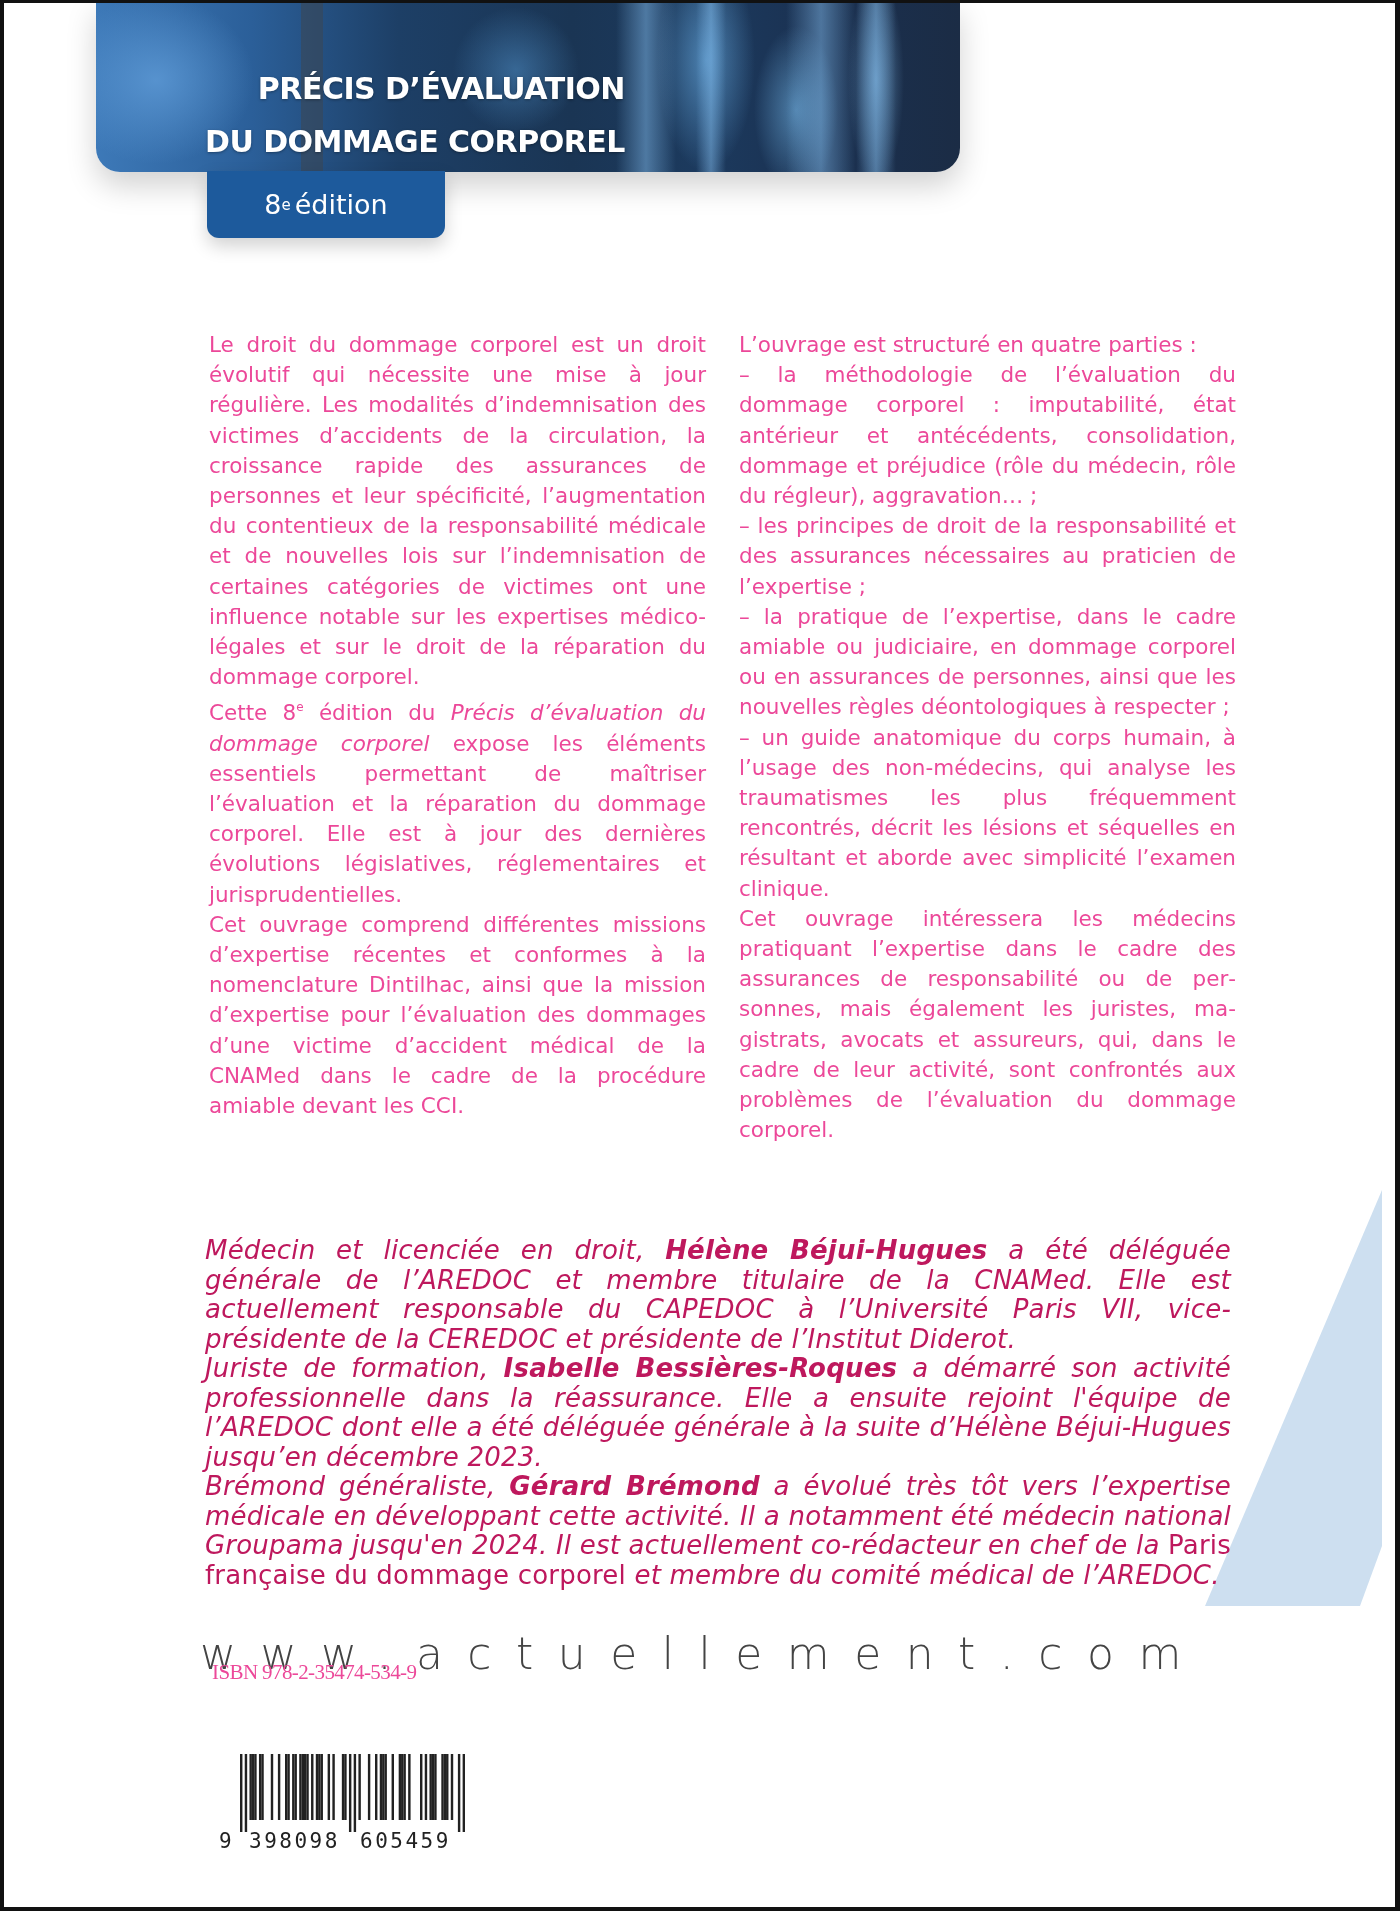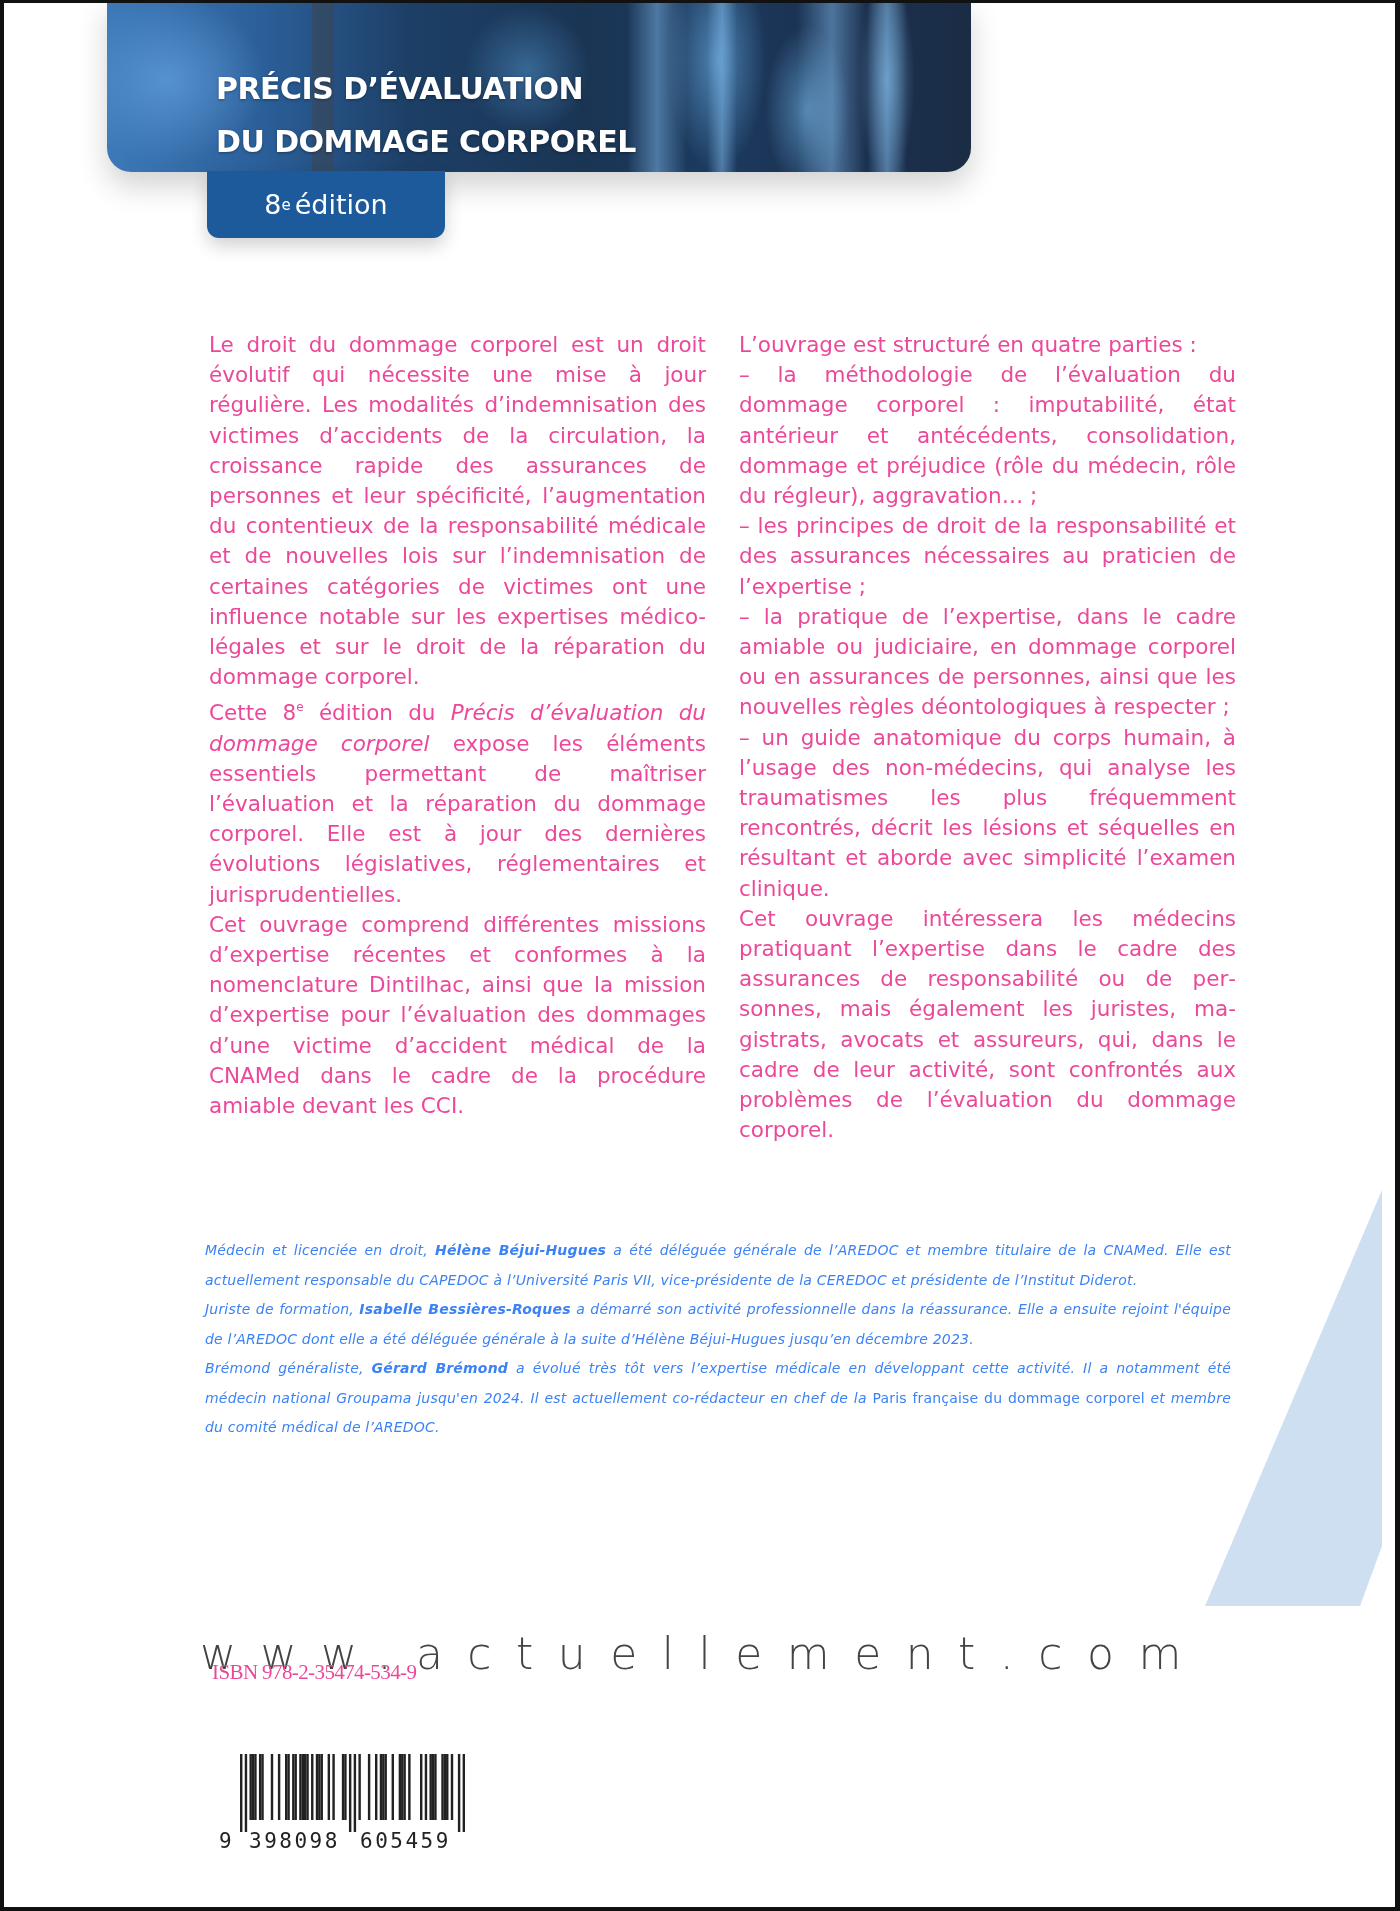--- a/index.html
+++ b/index.html
@@ -4,30 +4,31 @@
 <style>
   * { margin: 0; padding: 0; box-sizing: border-box; }
   html, body { width: 1400px; height: 1911px; background: #ffffff; overflow: hidden; }
   body { position: relative; font-family: "Liberation Sans", "DejaVu Sans", sans-serif; color: #222; }
 
   .frame { position: absolute; left: 0; top: 0; width: 1400px; height: 1911px;
     border-top: 3px solid #111; border-left: 4px solid #111; border-right: 5px solid #111; border-bottom: 4px solid #111;
     pointer-events: none; z-index: 50; }
 
   
-  .banner { position: absolute; left: 107px; top: 0; width: 864px; height: 172px;
+  .banner { position: absolute; left: 96px; top: 0; width: 864px; height: 172px;
     border-bottom-left-radius: 24px; border-bottom-right-radius: 24px; overflow: hidden;
     box-shadow: 0 14px 30px rgba(0,0,0,0.18);
     background:
       radial-gradient(ellipse 60px 120px at 700px 110px, rgba(120,190,240,0.55), rgba(120,190,240,0) 70%),
       radial-gradient(ellipse 70px 160px at 610px 60px, rgba(110,180,235,0.6), rgba(110,180,235,0) 70%),
       radial-gradient(ellipse 40px 150px at 780px 80px, rgba(140,200,245,0.5), rgba(140,200,245,0) 70%),
       radial-gradient(ellipse 90px 90px at 420px 70px, rgba(90,160,220,0.45), rgba(90,160,220,0) 70%),
       radial-gradient(ellipse 140px 120px at 60px 80px, rgba(90,150,210,0.9), rgba(90,150,210,0) 70%),
       linear-gradient(90deg, #3d79b8 0%, #2b5f99 18%, #1d3f66 35%, #1a3554 55%, #1c3a5e 70%, #1a3050 85%, #1b2c45 100%);
+    text-align: right;
   }
   .banner .bar { position: absolute; top: 0; height: 172px; background: rgba(20,40,60,0.55); }
   .banner .glow { position: absolute; top: 0; height: 172px; background: linear-gradient(90deg, rgba(140,200,250,0), rgba(140,200,250,0.45), rgba(140,200,250,0)); }
   .banner-title { position: absolute; left: 109px; top: 62px; color: #ffffff; font-family: "DejaVu Sans", sans-serif;
     font-weight: bold; font-size: 30px; line-height: 53px; letter-spacing: -0.5px; text-shadow: 0 1px 3px rgba(0,0,0,0.35); }
   .banner-title div { white-space: nowrap; }
 
   .edition-tab { position: absolute; left: 207px; top: 171px; width: 238px; height: 67px;
     background: #1d5a9c; border-bottom-left-radius: 12px; border-bottom-right-radius: 12px;
     box-shadow: 0 8px 18px rgba(0,0,0,0.18);
@@ -38,21 +39,21 @@
   .col { position: absolute; top: 330px; width: 497px; font-family: "DejaVu Sans", sans-serif; font-size: 21.5px;
     line-height: 30.2px; color: #ec4899; text-align: justify; text-align-last: left; hyphens: manual; }
   .col-left { left: 209px; }
   .col-right { left: 739px; }
   .col p { margin: 0; }
   .col sup { font-size: 12px; vertical-align: 9px; }
   .col i { font-style: italic; }
 
   
   .bios { position: absolute; left: 205px; top: 1236px; width: 1026px; font-family: "DejaVu Sans", sans-serif;
-    font-style: italic; font-size: 14px; line-height: 29.5px; color: #3b82f6; text-align: justify; text-align-last: left; letter-spacing: 0.2px; }
+    font-style: italic; font-size: 26px; line-height: 29.5px; color: #be185d; text-align: justify; text-align-last: left; letter-spacing: 0.2px; }
   .bios p { margin: 0; }
   .bios b { font-weight: bold; }
   .bios .upright { font-style: normal; }
 
   .deco-shape { position: absolute; left: 1200px; top: 1188px; width: 184px; height: 420px; }
 
   .website { position: absolute; left: 200px; top: 1628px; width: 1045px; font-family: "DejaVu Sans", sans-serif;
     font-weight: 200; font-size: 44px; letter-spacing: 24.5px; color: #444; white-space: nowrap; }
 
   .isbn-label { position: absolute; left: 212px; top: 1660px; font-family: Liberation Serif, serif; font-size: 21px; color: #ec4899; letter-spacing: -0.6px; }

